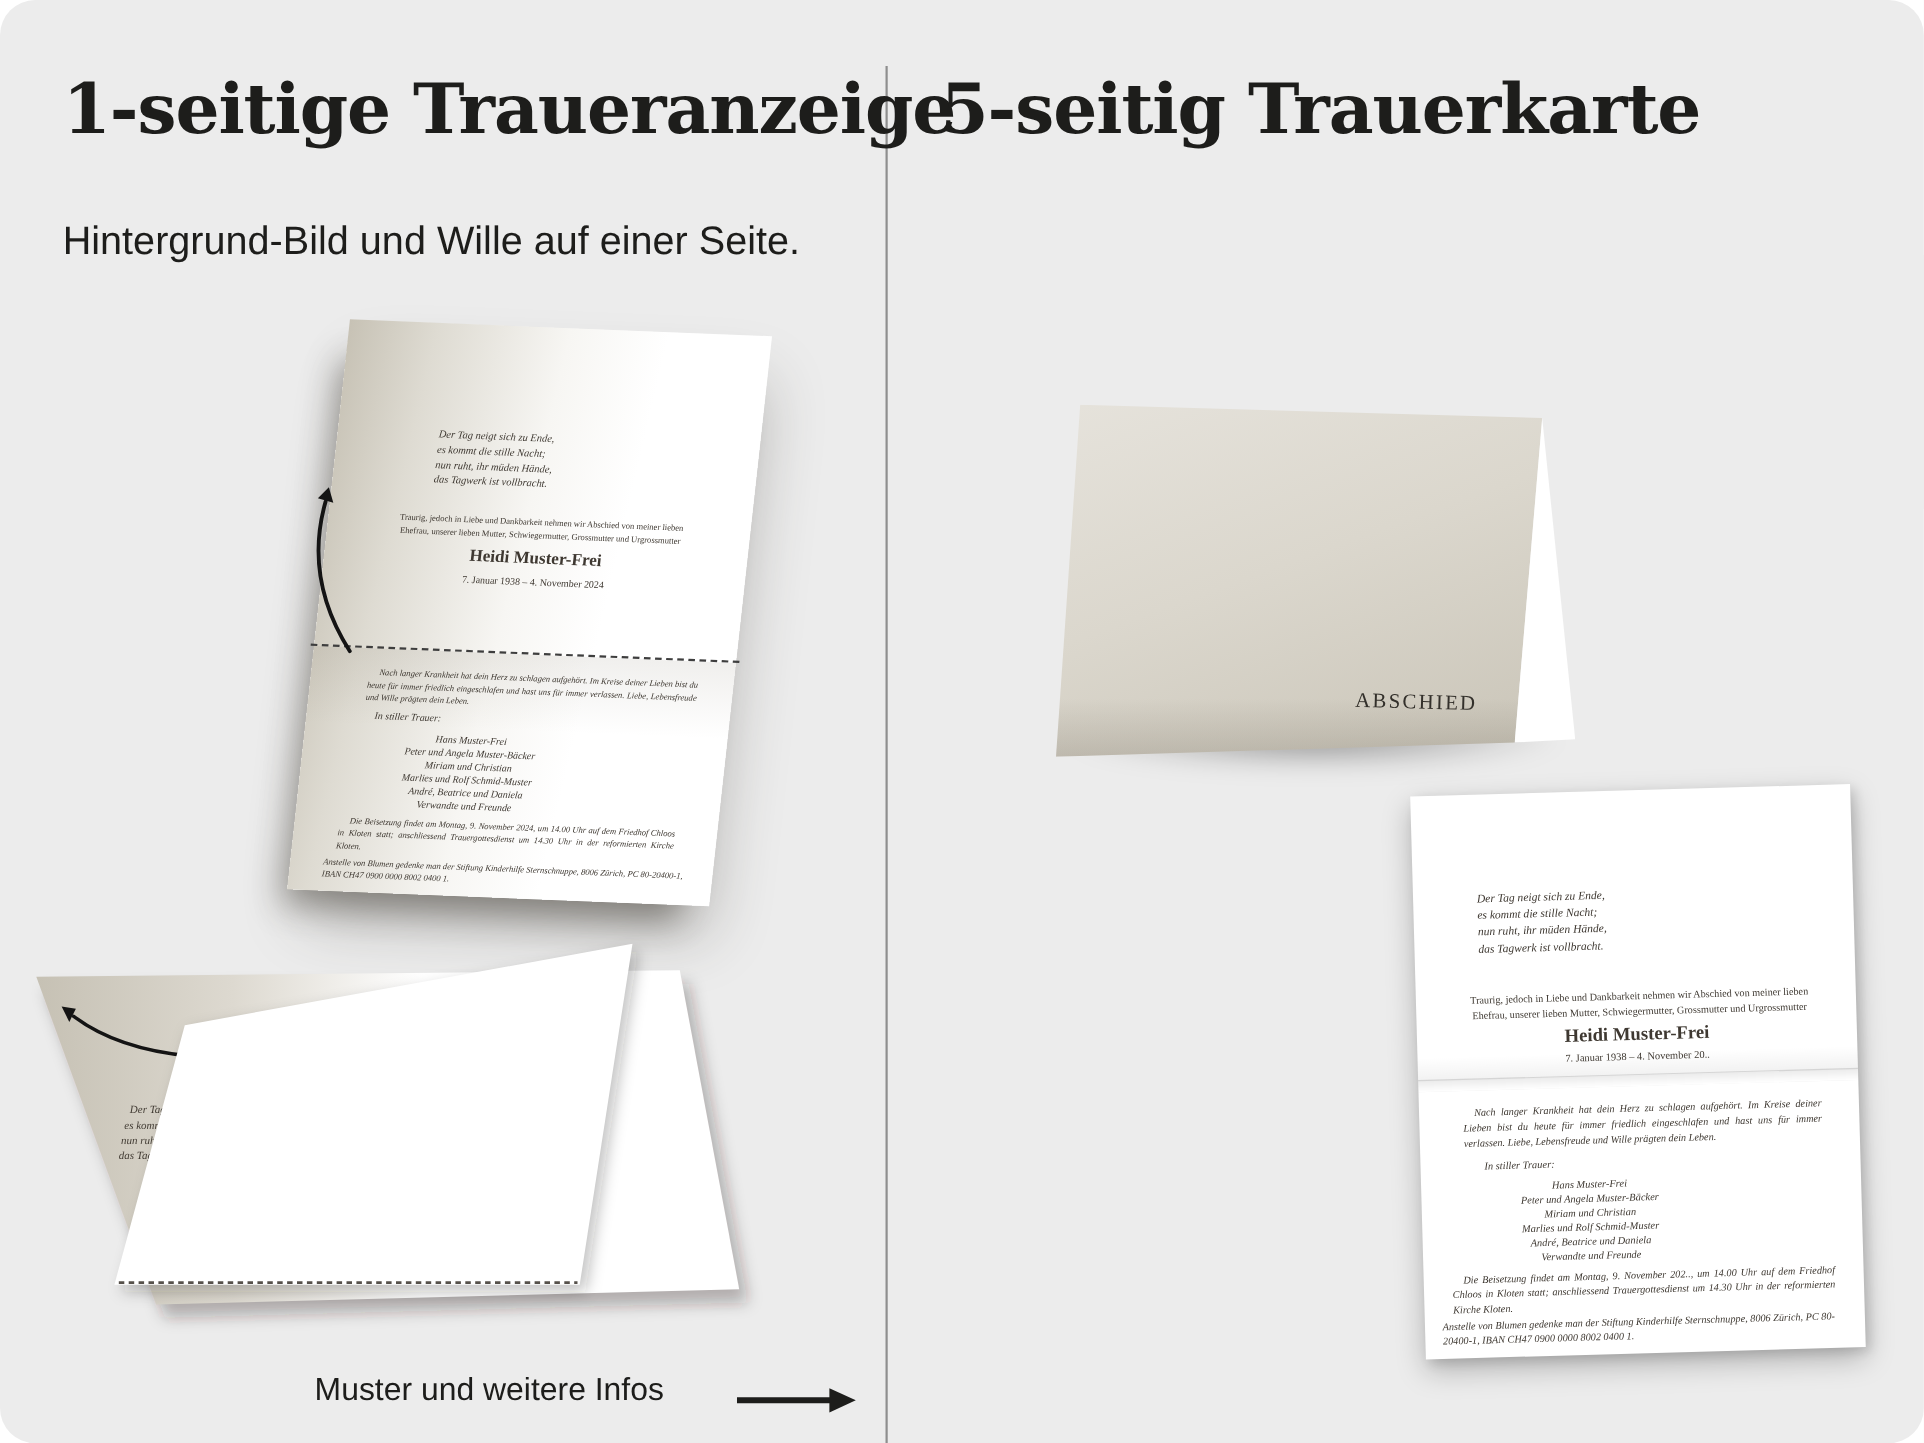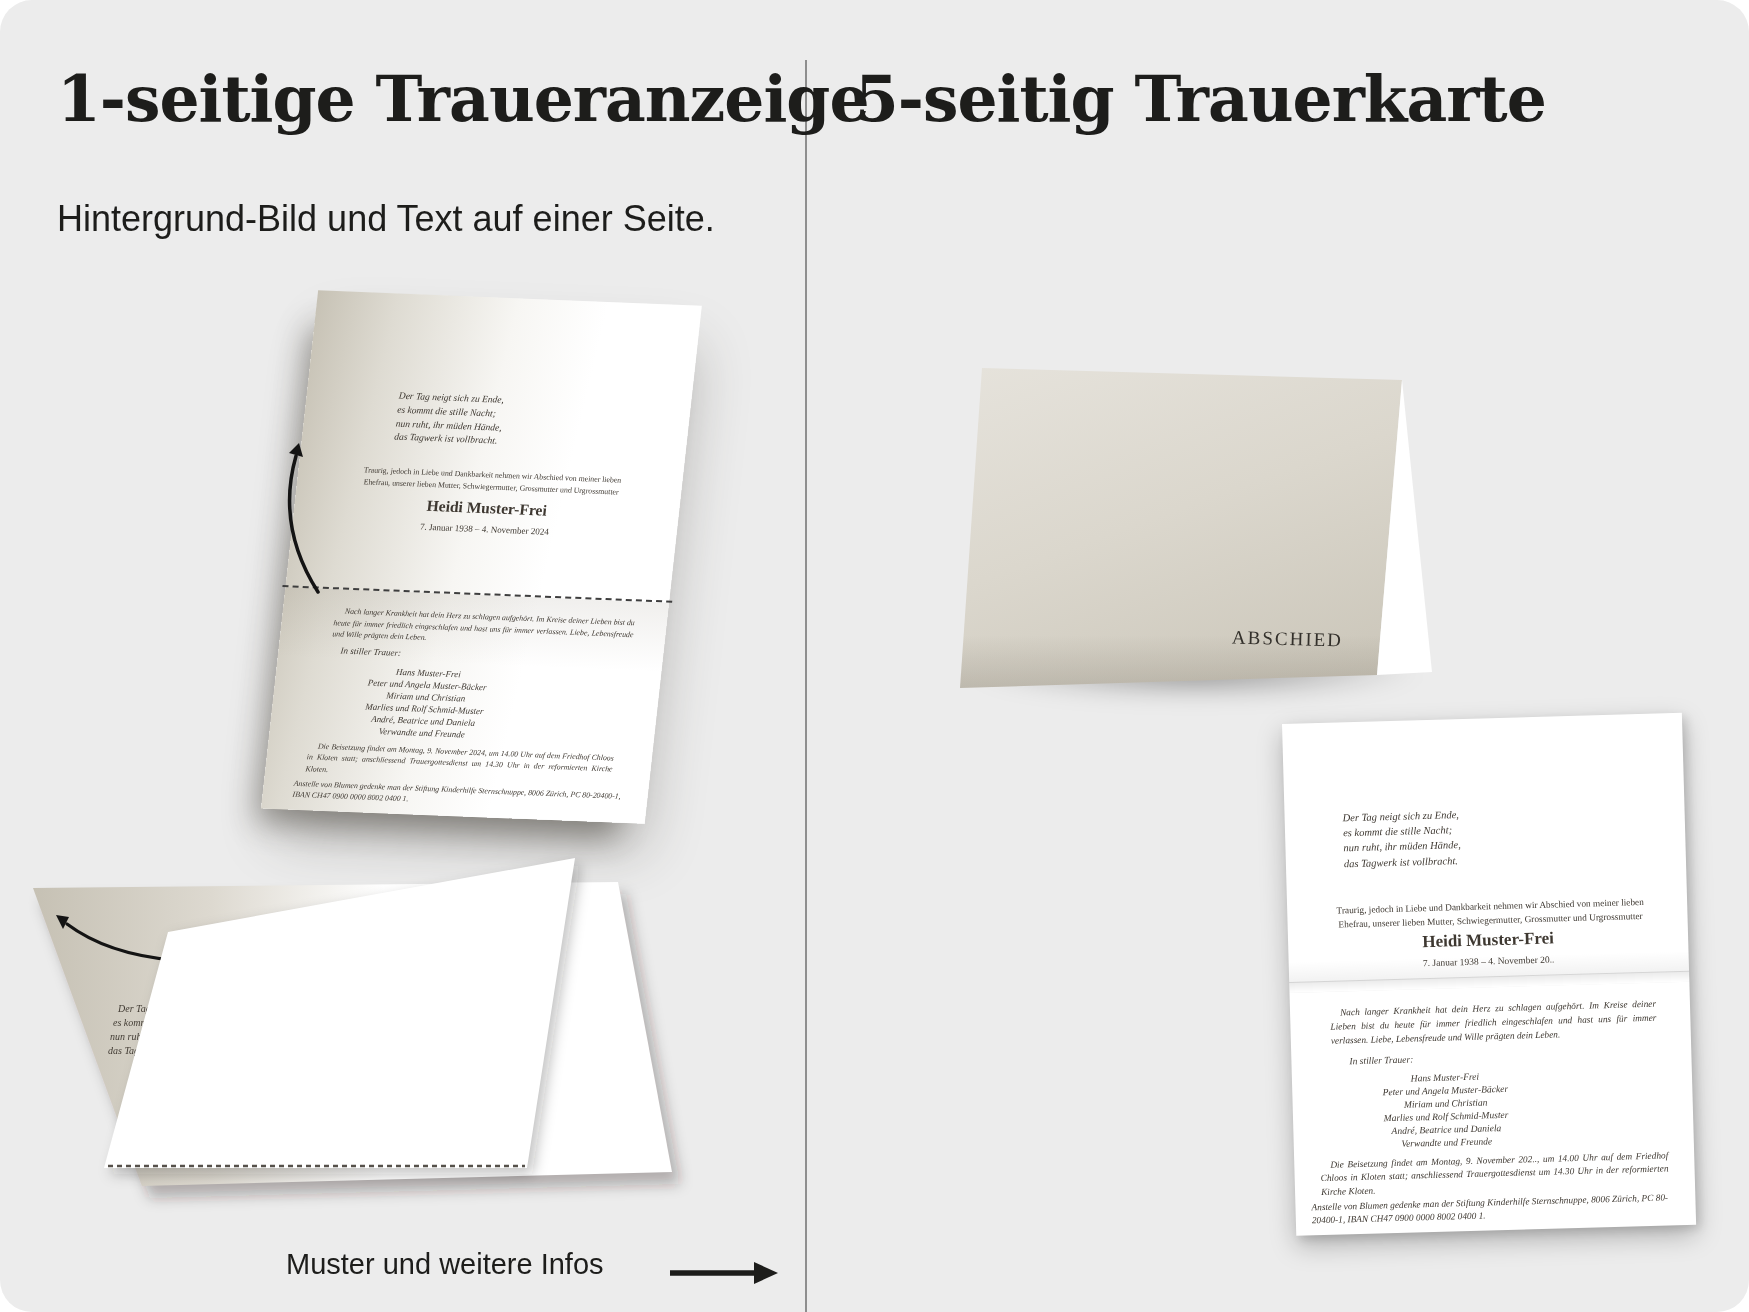--- a/index.html
+++ b/index.html
@@ -86,21 +86,21 @@
   #footer-arrow{position:absolute;left:668px;top:1256px;}
 </style>
 </head>
 <body>
 
 <div id="page">
 
   <div class="divider"></div>
 
   <div id="left-title" class="col-title">1-seitige Traueranzeige</div>
-  <div id="left-sub" class="col-sub">Hintergrund-Bild und Text auf einer Seite.</div>
+  <div id="left-sub" class="col-sub">Hintergrund-Bild und Wille auf einer Seite.</div>
 
   <div id="sheet1">
     <div class="lower-shade"></div>
     <div class="ctext s1-poem">
       <div>Der Tag neigt sich zu Ende,</div>
       <div>es kommt die stille Nacht;</div>
       <div>nun ruht, ihr müden Hände,</div>
       <div>das Tagwerk ist vollbracht.</div>
     </div>
     <div class="ctext s1-intro">Traurig, jedoch in Liebe und Dankbarkeit nehmen wir Abschied von meiner lieben Ehefrau, unserer lieben Mutter, Schwiegermutter, Grossmutter und Urgrossmutter</div>

